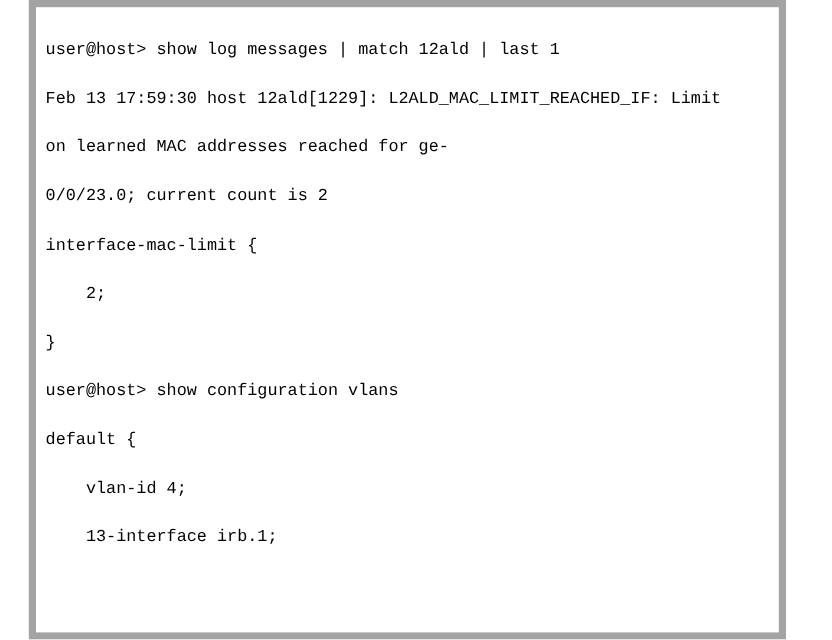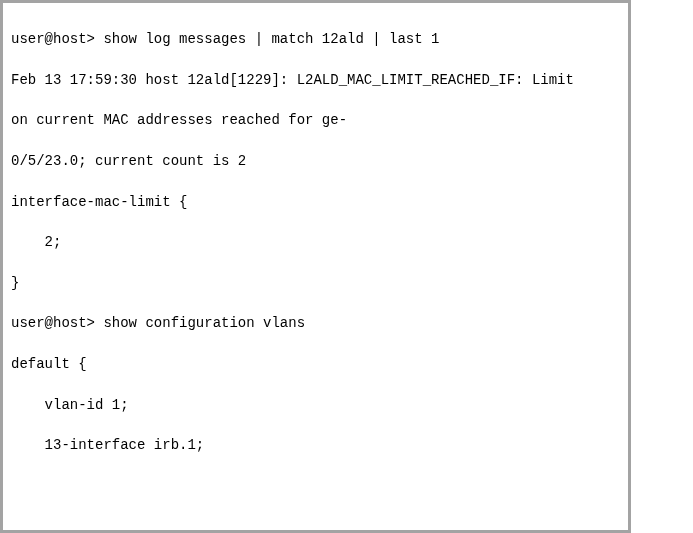--- a/index.html
+++ b/index.html
@@ -10,43 +10,44 @@
     body {
       font-family: "Courier New", Courier, monospace;
       font-size: 14px;
       line-height: 1.45;
       color: #000;
       background: #fff;
     }
     .terminal-window {
       width: 631px;
       height: 533px;
-      border: 3px solid #a3a3a3;
+      border: 6px solid #a3a3a3;
       padding: 6px 8px;
       white-space: pre;
       overflow: hidden;
+      margin-left: 24px;
     }
     .line {
       display: block;
     }
   </style>
 </head>
 <body>
 
 <div class="terminal-window">
 <span class="line">user@host&gt; show log messages | match 12ald | last 1</span>
 <span class="line">Feb 13 17:59:30 host 12ald[1229]: L2ALD_MAC_LIMIT_REACHED_IF: Limit</span>
-<span class="line">on current MAC addresses reached for ge-</span>
-<span class="line">0/5/23.0; current count is 2</span>
+<span class="line">on learned MAC addresses reached for ge-</span>
+<span class="line">0/0/23.0; current count is 2</span>
 <span class="line">interface-mac-limit {</span>
 <span class="line">    2;</span>
 <span class="line">}</span>
 <span class="line">user@host&gt; show configuration vlans</span>
 <span class="line">default {</span>
-<span class="line">    vlan-id 1;</span>
+<span class="line">    vlan-id 4;</span>
 <span class="line">    13-interface irb.1;</span>
 
 
 
 
 
 
 
 
 

